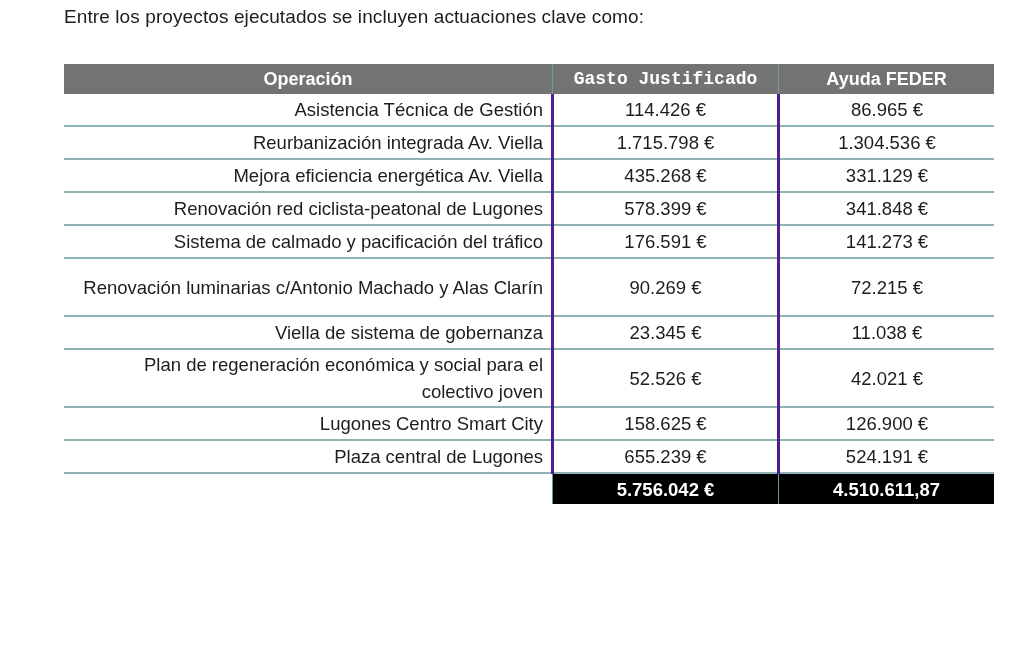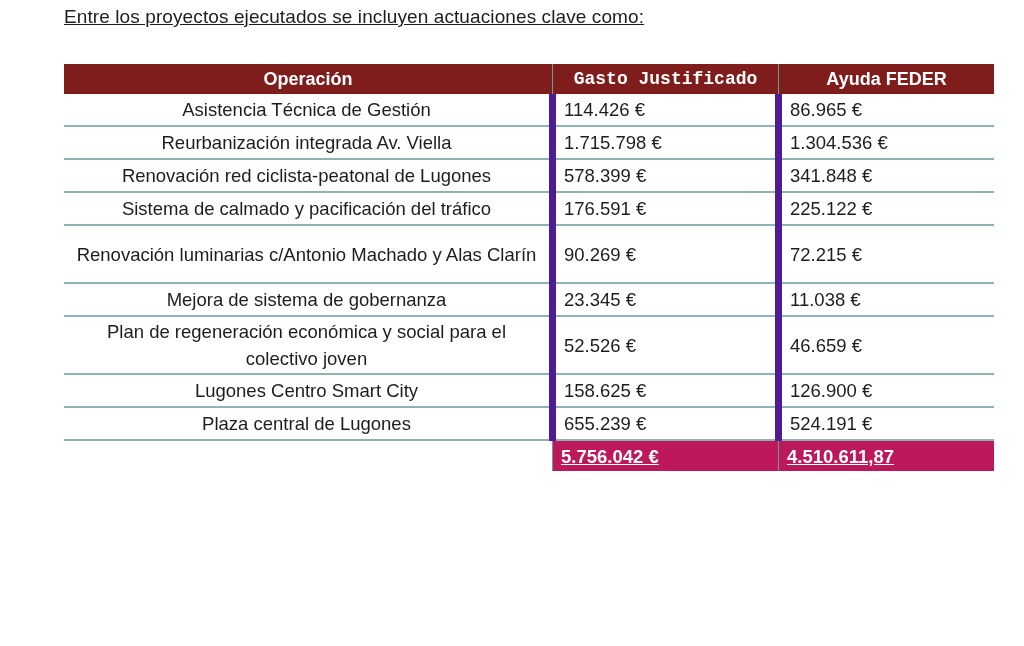--- a/index.html
+++ b/index.html
@@ -4,43 +4,42 @@
 <style>
   html, body { margin:0; padding:0; }
   body {
     width:1024px; height:646px; background:#ffffff; overflow:hidden;
     font-family:"Liberation Sans", "DejaVu Sans", sans-serif; color:#1d1d1d;
     position:relative;
   }
   .intro {
     position:absolute; left:64px; top:6px; font-size:19px; color:#1d1d1d;
     letter-spacing:0.1px;
-    text-decoration:underline;
   }
   table.ops {
     position:absolute; left:64px; top:64px; width:930px;
     border-collapse:collapse; font-size:18.5px;
   }
   table.ops th {
-    background:#7f1d1d; color:#ffffff; font-weight:bold; height:30px;
+    background:#737373; color:#ffffff; font-weight:bold; height:30px;
     text-align:center; padding:0 6px; font-size:18px;
   }
   table.ops th.c1 { width:476px; border-right:1px solid #6e9b9b; }
   table.ops th.c2 { width:213px; border-right:1px solid #6e9b9b;font-family:Liberation Mono, monospace; }
   table.ops td {
     border-bottom:2px solid #8fb3b3; padding:0 8px; line-height:27px;
     vertical-align:middle;
   }
-  table.ops td.op { text-align:center; }
-  table.ops td.num { text-align:left; border-left:7px solid #4c1d95; }
+  table.ops td.op { text-align:right; }
+  table.ops td.num { text-align:center; border-left:3px solid #4c1d95; }
   tr.single td { height:31px; }
   tr.double td { height:56px; }
   tr.total td { height:30px; border-bottom:none; }
   tr.total td.blank { background:#ffffff; border-top:2px solid #8fb3b3; }
-  tr.total td.tot { background:#be185d; color:#ffffff; font-weight:bold; text-align:left; border-left:1px solid #6e9b9b;text-decoration:underline; }
+  tr.total td.tot { background:#000000; color:#ffffff; font-weight:bold; text-align:center; border-left:1px solid #6e9b9b; }
 </style>
 </head>
 <body>
 
 <div class="intro">Entre los proyectos ejecutados se incluyen actuaciones clave como:</div>
 
 <table class="ops">
   <thead>
     <tr>
       <th class="c1">Operación</th>
@@ -53,43 +52,48 @@
         <td class="op">Asistencia Técnica de Gestión</td>
         <td class="num">114.426 €</td>
         <td class="num">86.965 €</td>
       </tr>
       <tr class="single">
         <td class="op">Reurbanización integrada Av. Viella</td>
         <td class="num">1.715.798 €</td>
         <td class="num">1.304.536 €</td>
       </tr>
       <tr class="single">
+        <td class="op">Mejora eficiencia energética Av. Viella</td>
+        <td class="num">435.268 €</td>
+        <td class="num">331.129 €</td>
+      </tr>
+      <tr class="single">
         <td class="op">Renovación red ciclista-peatonal de Lugones</td>
         <td class="num">578.399 €</td>
         <td class="num">341.848 €</td>
       </tr>
       <tr class="single">
         <td class="op">Sistema de calmado y pacificación del tráfico</td>
         <td class="num">176.591 €</td>
-        <td class="num">225.122 €</td>
+        <td class="num">141.273 €</td>
       </tr>
       <tr class="double">
         <td class="op">Renovación luminarias c/Antonio Machado y Alas Clarín</td>
         <td class="num">90.269 €</td>
         <td class="num">72.215 €</td>
       </tr>
       <tr class="single">
-        <td class="op">Mejora de sistema de gobernanza</td>
+        <td class="op">Viella de sistema de gobernanza</td>
         <td class="num">23.345 €</td>
         <td class="num">11.038 €</td>
       </tr>
       <tr class="double">
         <td class="op">Plan de regeneración económica y social para el colectivo joven</td>
         <td class="num">52.526 €</td>
-        <td class="num">46.659 €</td>
+        <td class="num">42.021 €</td>
       </tr>
       <tr class="single">
         <td class="op">Lugones Centro Smart City</td>
         <td class="num">158.625 €</td>
         <td class="num">126.900 €</td>
       </tr>
       <tr class="single">
         <td class="op">Plaza central de Lugones</td>
         <td class="num">655.239 €</td>
         <td class="num">524.191 €</td>

